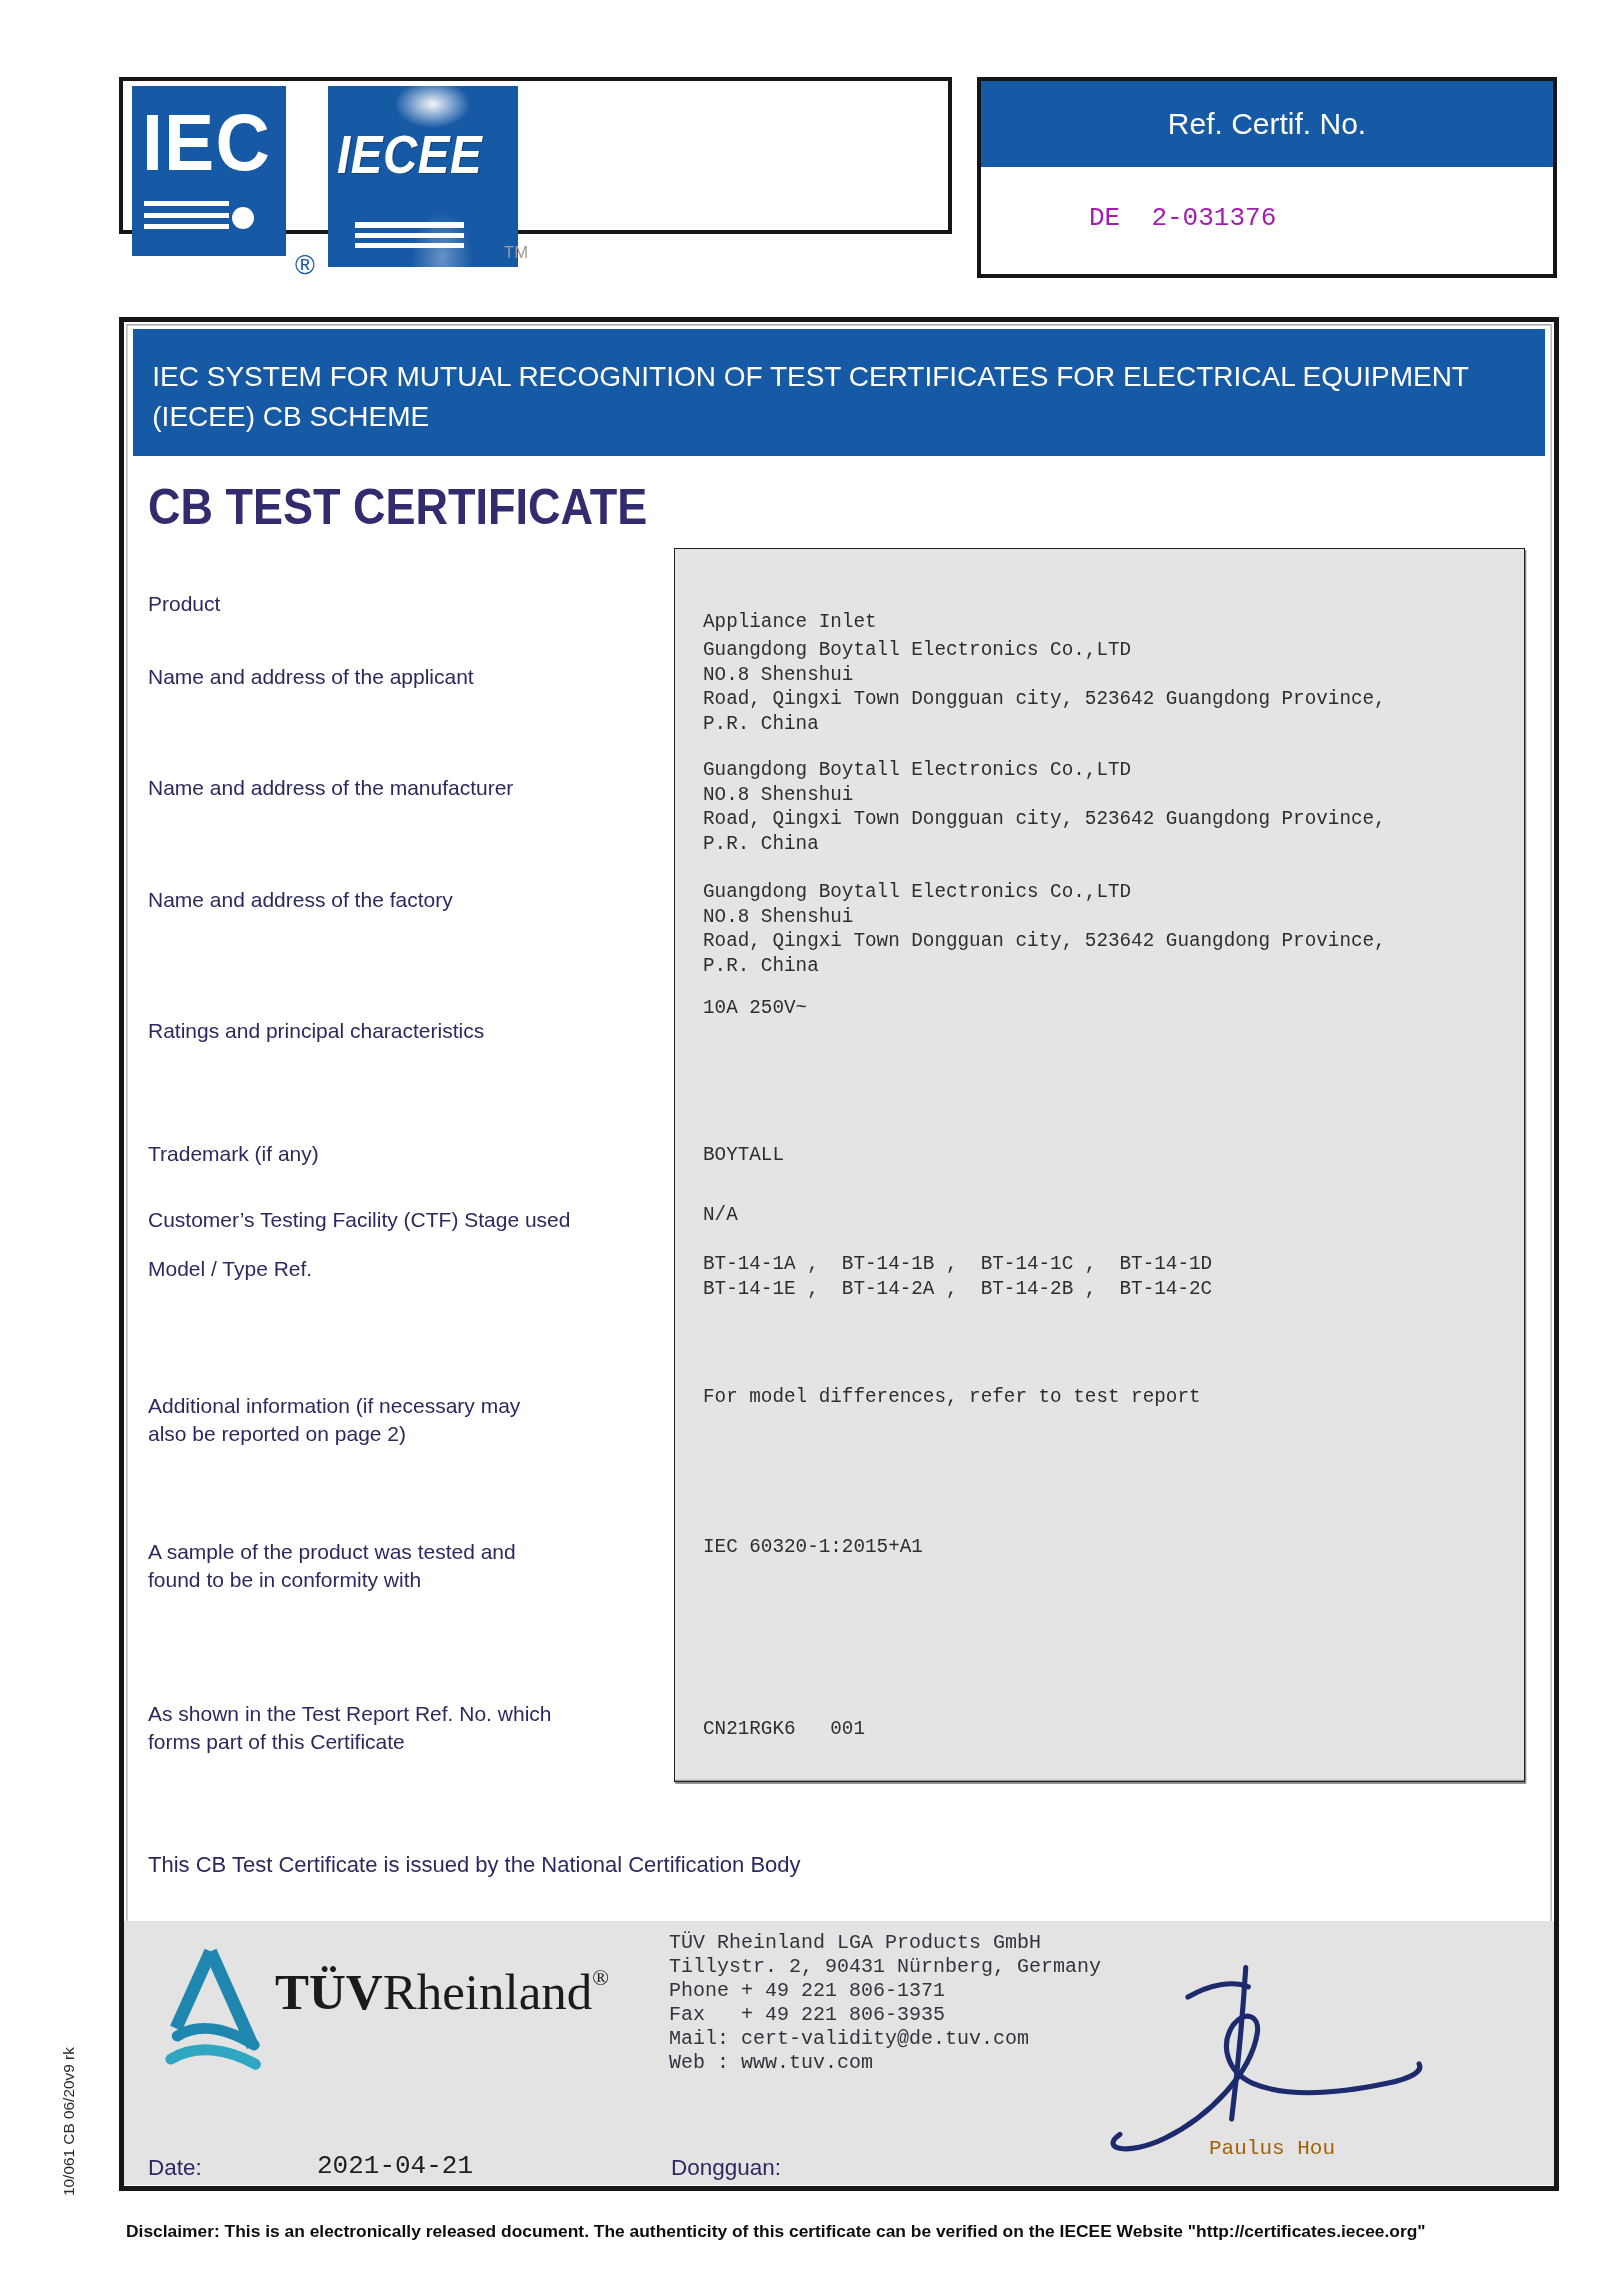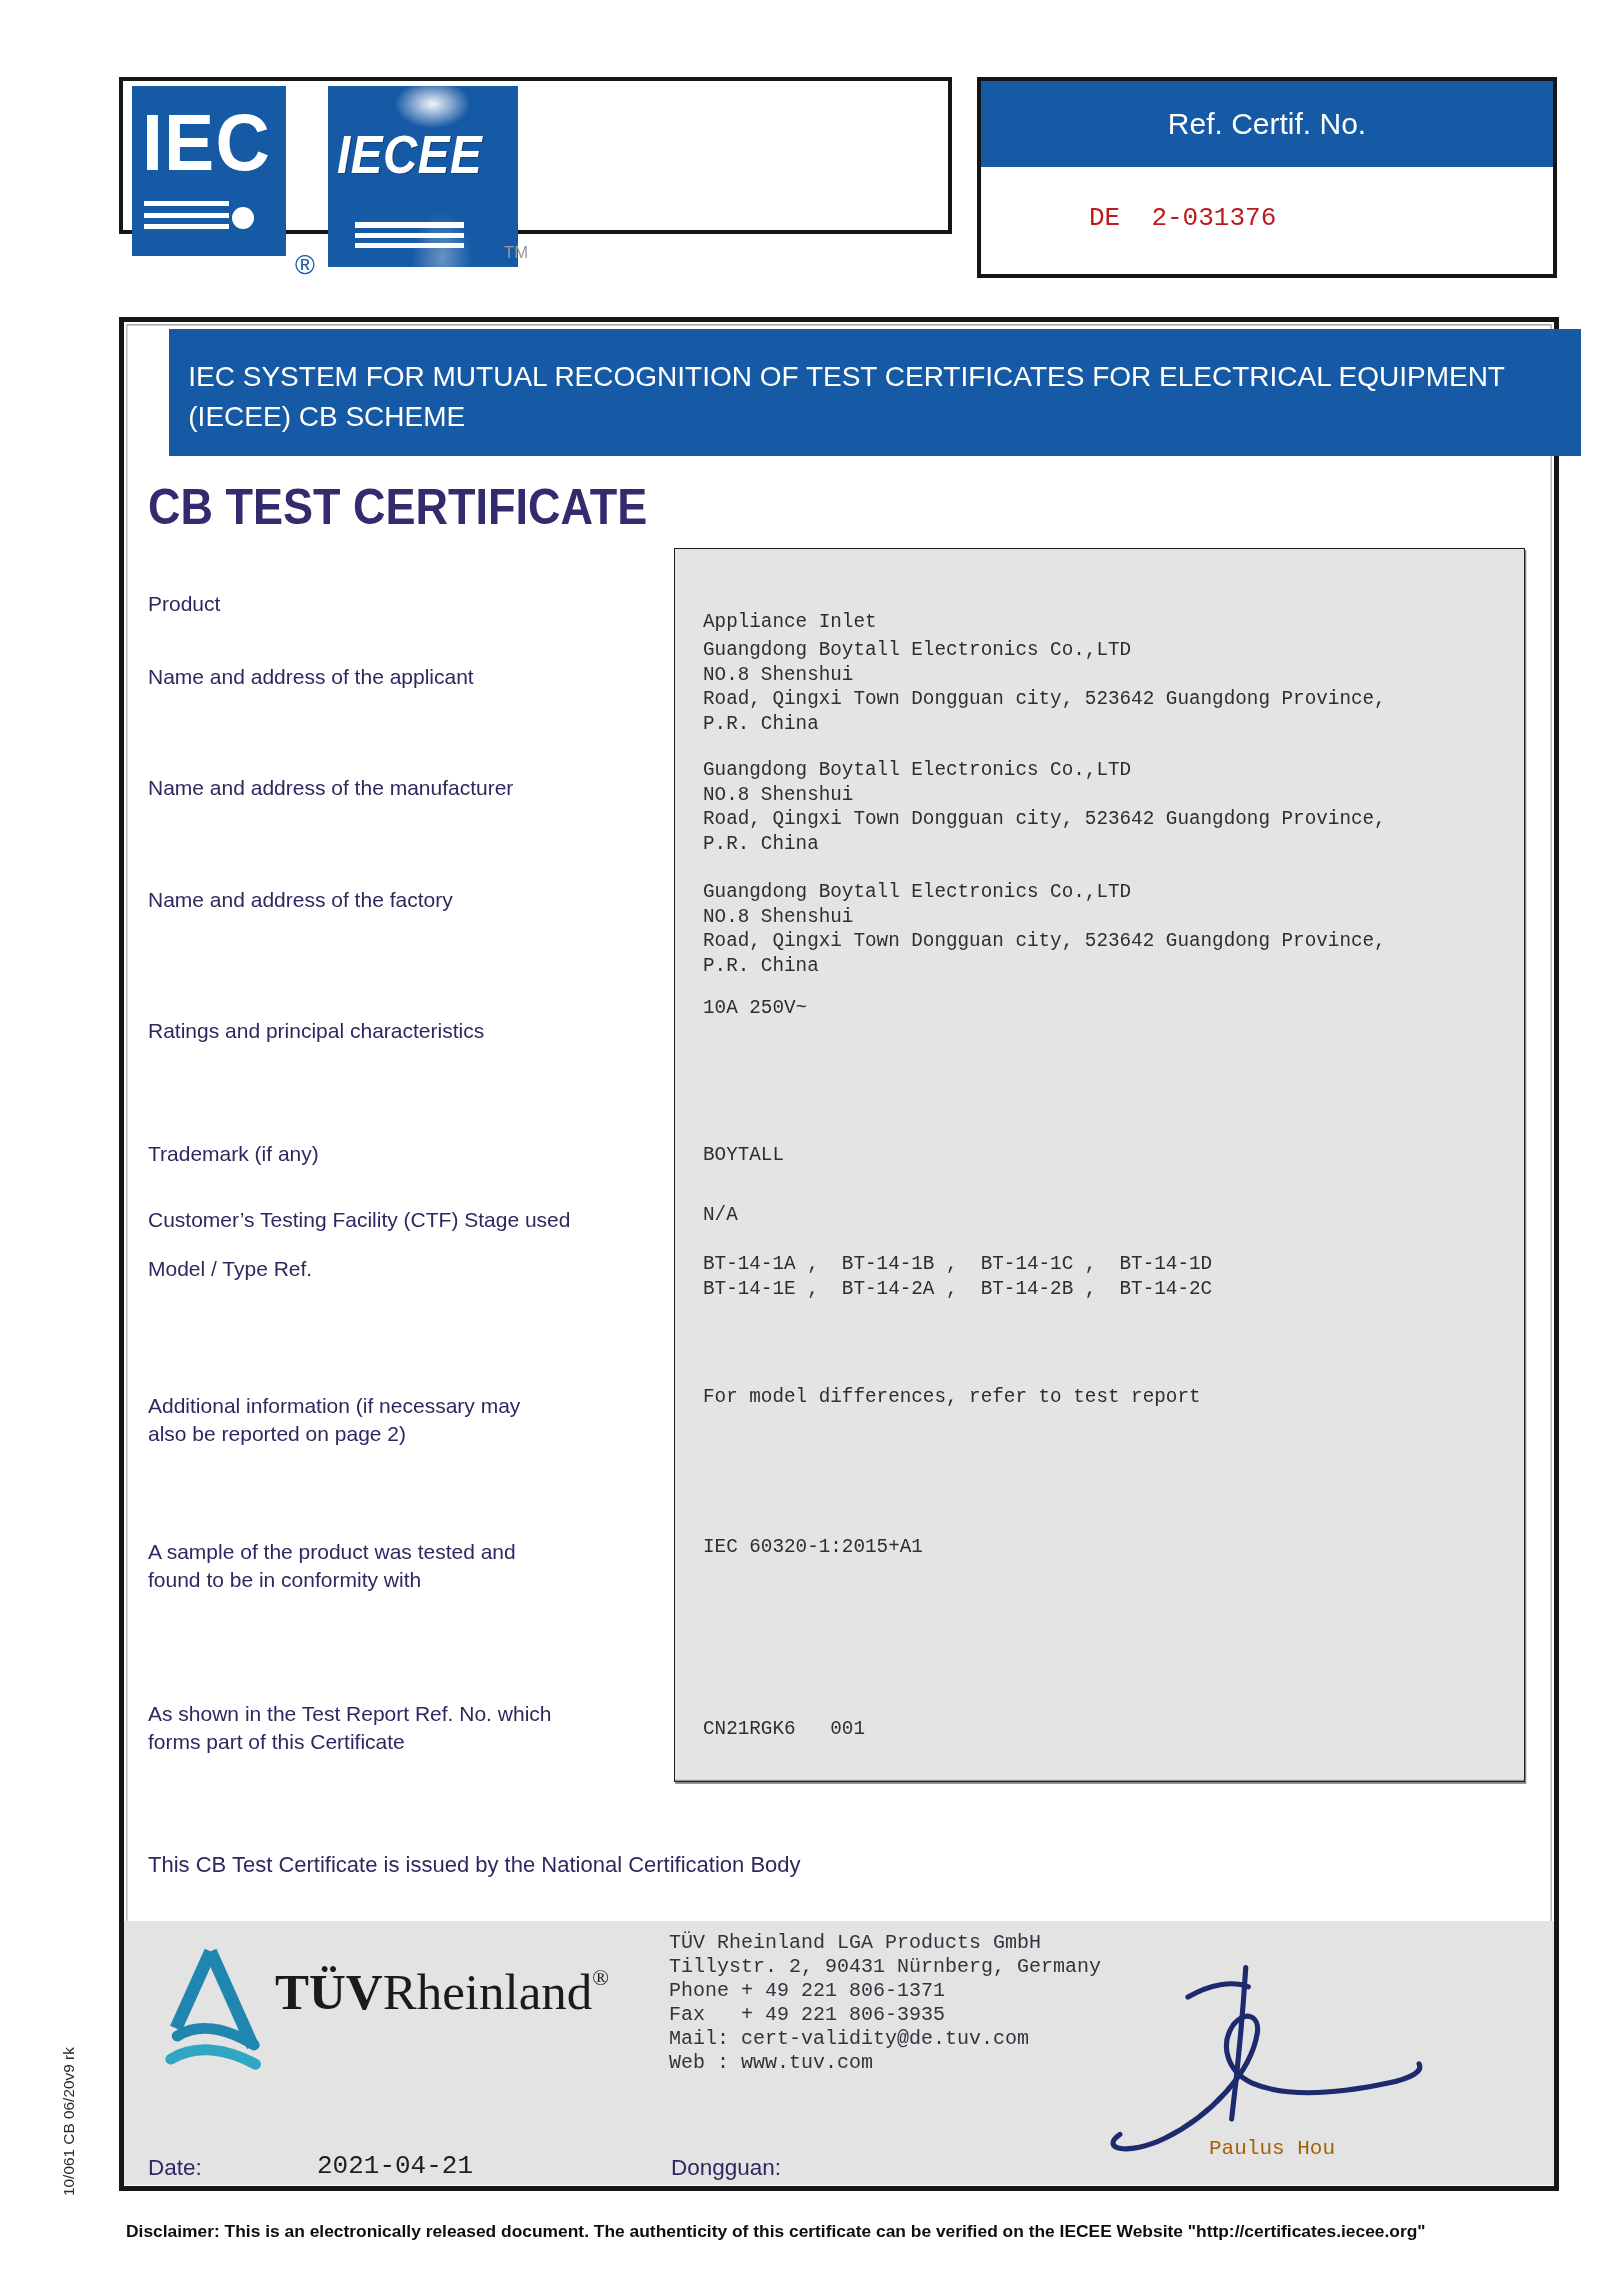--- a/index.html
+++ b/index.html
@@ -46,34 +46,34 @@
   .top-right-box{
     position:absolute;left:977px;top:77px;width:580px;height:201px;
     border:4.5px solid #161616;background:#fff;box-sizing:border-box;
   }
   .ref-header{
     height:86px;background:#1659a5;color:#fff;font-size:30px;
     display:flex;align-items:center;justify-content:center;
   }
   .ref-value{
     font-family:"Liberation Mono","DejaVu Sans Mono",monospace;
-    font-size:26px;color:#b91c1c;padding:36px 11px 0 108px;white-space:pre;
+    font-size:26px;color:#a21caf;padding:36px 11px 0 108px;white-space:pre;
   }
 
   
   .main-box{
     position:absolute;left:119px;top:317px;width:1440px;height:1874px;
     border:5.1px solid #161616;box-sizing:border-box;background:#fff;
     box-shadow:inset 0 0 0 2.6px #ffffff, inset 0 0 0 3.2px #4a4a4a;
   }
   .banner{
     position:absolute;left:133px;top:329px;width:1412px;height:127px;
     background:#1659a5;color:#fff;box-sizing:border-box;
     font-size:28px;line-height:40px;padding:28px 19.3px 0 19.3px;
-    white-space:pre-line;transform-origin:left top;margin-left:36px;
+    white-space:pre-line;transform-origin:left top;
   }
   .cert-title{
     position:absolute;left:148px;top:478px;margin:0;
     font-size:50px;font-weight:700;color:#322c6e;letter-spacing:0;
     transform:scaleX(.9);transform-origin:left top;white-space:nowrap;
   }
   .values-panel{
     position:absolute;left:674px;top:548px;width:851px;height:1234px;
     background:#e4e4e4;border:1.9px solid #1f1f1f;box-sizing:border-box;
     box-shadow:inset 0 -1.3px 0 #999999, 1.3px 1.9px 0 rgba(40,40,40,.55);

